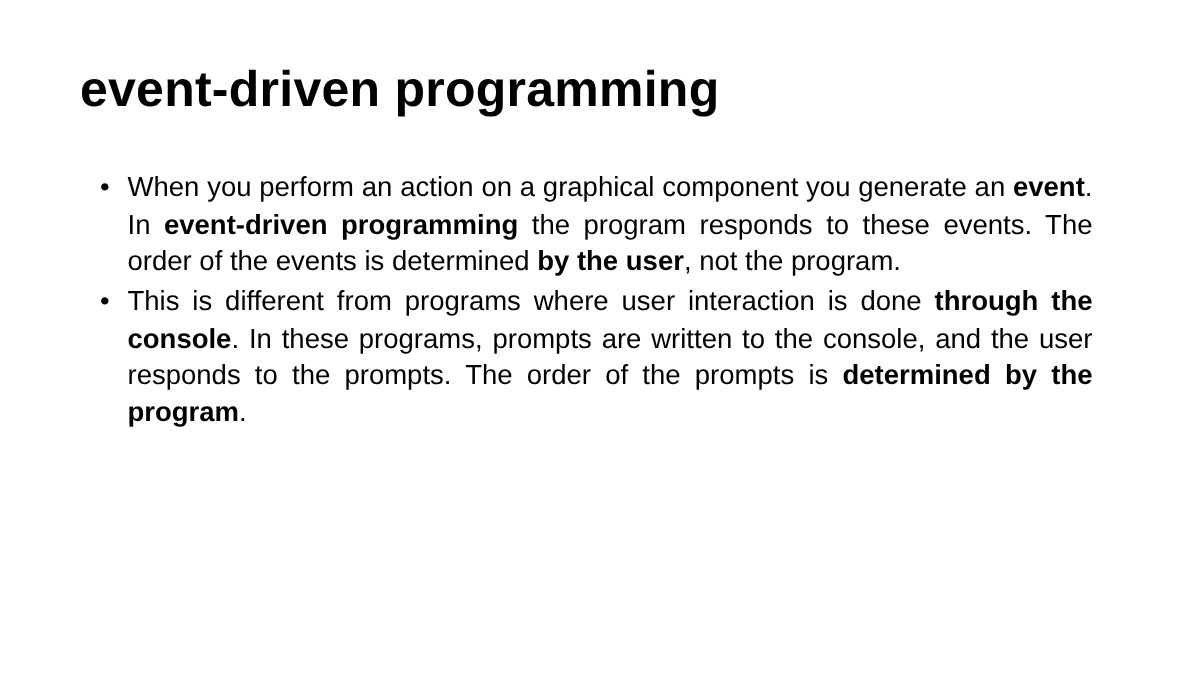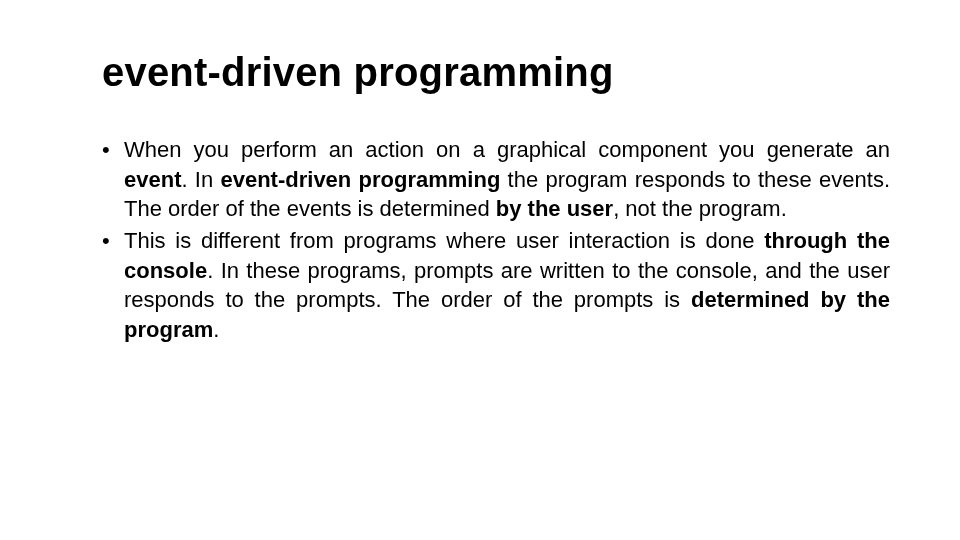--- a/index.html
+++ b/index.html
@@ -8,32 +8,32 @@
     width: 960px;
     height: 540px;
     background: #ffffff;
     font-family: Arial, Helvetica, sans-serif;
     color: #000000;
   }
   .slide {
     box-sizing: border-box;
     width: 960px;
     height: 540px;
-    padding: 50px 70px 0 102px;
+    padding: 50px 70px 0 64px;
   }
   .title {
     font-size: 40px;
     font-weight: bold;
     margin: 0 0 40px 0;
     letter-spacing: 0.2px;
   }
   .bullets {
     list-style: none;
     padding: 0;
-    margin: 0;
+    margin: 16px;
   }
   .bullets li {
     position: relative;
     padding-left: 22px;
     font-size: 22px;
     line-height: 1.35;
     text-align: justify;
     text-justify: inter-word;
     margin-bottom: 2px;
   }

